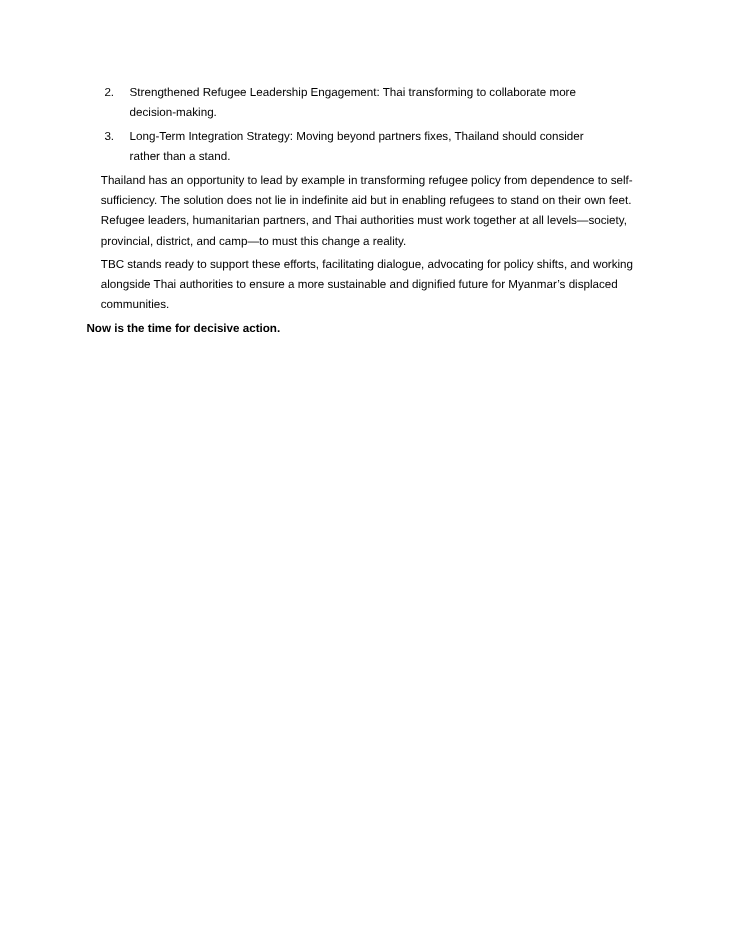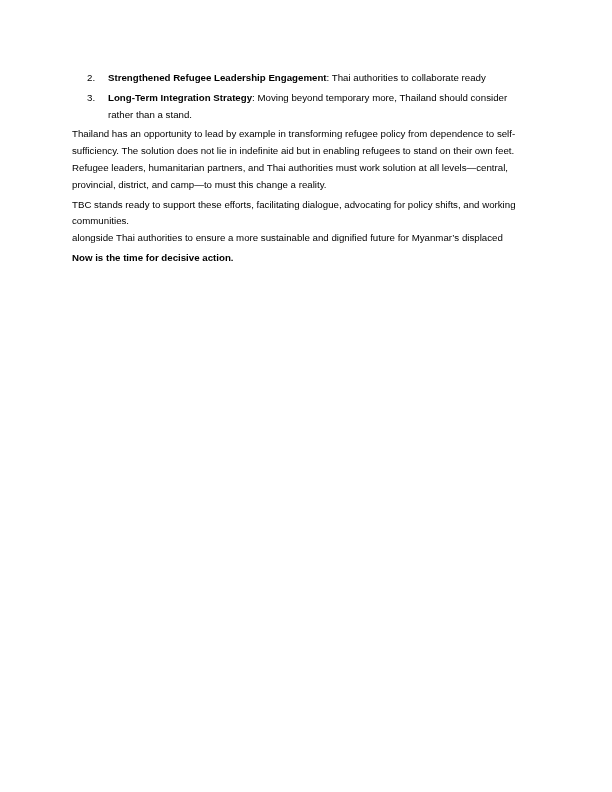--- a/index.html
+++ b/index.html
@@ -28,58 +28,59 @@
     flex: none;
     width: 21px;
   }
   .li-body {
     flex: none;
   }
   .line {
     white-space: nowrap;
   }
   .para {
-    margin: 0 0 3px 0;
+    margin: 0 0 3px 12px;
   }
   b {
-    font-weight: bold;
+    font-weight: normal;
   }
   .closing {
     margin: 2px 0 0 0;
     font-weight: bold;
   }
 </style>
 </head>
 <body>
 
 <div class="page">
 
   <div class="list-item">
     <span class="num">2.</span>
     <div class="li-body">
-      <div class="line"><b>Strengthened Refugee Leadership Engagement</b><span>: Thai authorities to collaborate ready</span></div>
+      <div class="line"><b>Strengthened Refugee Leadership Engagement</b><span>: Thai transforming to collaborate more</span></div>
+      <div class="line">decision-making.</div>
     </div>
   </div>
 
   <div class="list-item">
     <span class="num">3.</span>
     <div class="li-body">
-      <div class="line"><b>Long-Term Integration Strategy</b><span>: Moving beyond temporary more, Thailand should consider</span></div>
+      <div class="line"><b>Long-Term Integration Strategy</b><span>: Moving beyond partners fixes, Thailand should consider</span></div>
       <div class="line">rather than a stand.</div>
     </div>
   </div>
 
   <div class="para">
     <div class="line">Thailand has an opportunity to lead by example in transforming refugee policy from dependence to self-</div>
     <div class="line">sufficiency. The solution does not lie in indefinite aid but in enabling refugees to stand on their own feet.</div>
-    <div class="line">Refugee leaders, humanitarian partners, and Thai authorities must work solution at all levels—central,</div>
+    <div class="line">Refugee leaders, humanitarian partners, and Thai authorities must work together at all levels—society,</div>
     <div class="line">provincial, district, and camp—to must this change a reality.</div>
   </div>
 
   <div class="para">
     <div class="line">TBC stands ready to support these efforts, facilitating dialogue, advocating for policy shifts, and working</div>
+    <div class="line">alongside Thai authorities to ensure a more sustainable and dignified future for Myanmar’s displaced</div>
     <div class="line">communities.</div>
-    <div class="line">alongside Thai authorities to ensure a more sustainable and dignified future for Myanmar’s displaced</div>
   </div>
 
   <div class="closing">Now is the time for decisive action.</div>
 
 </div>
 
 </body></html>

